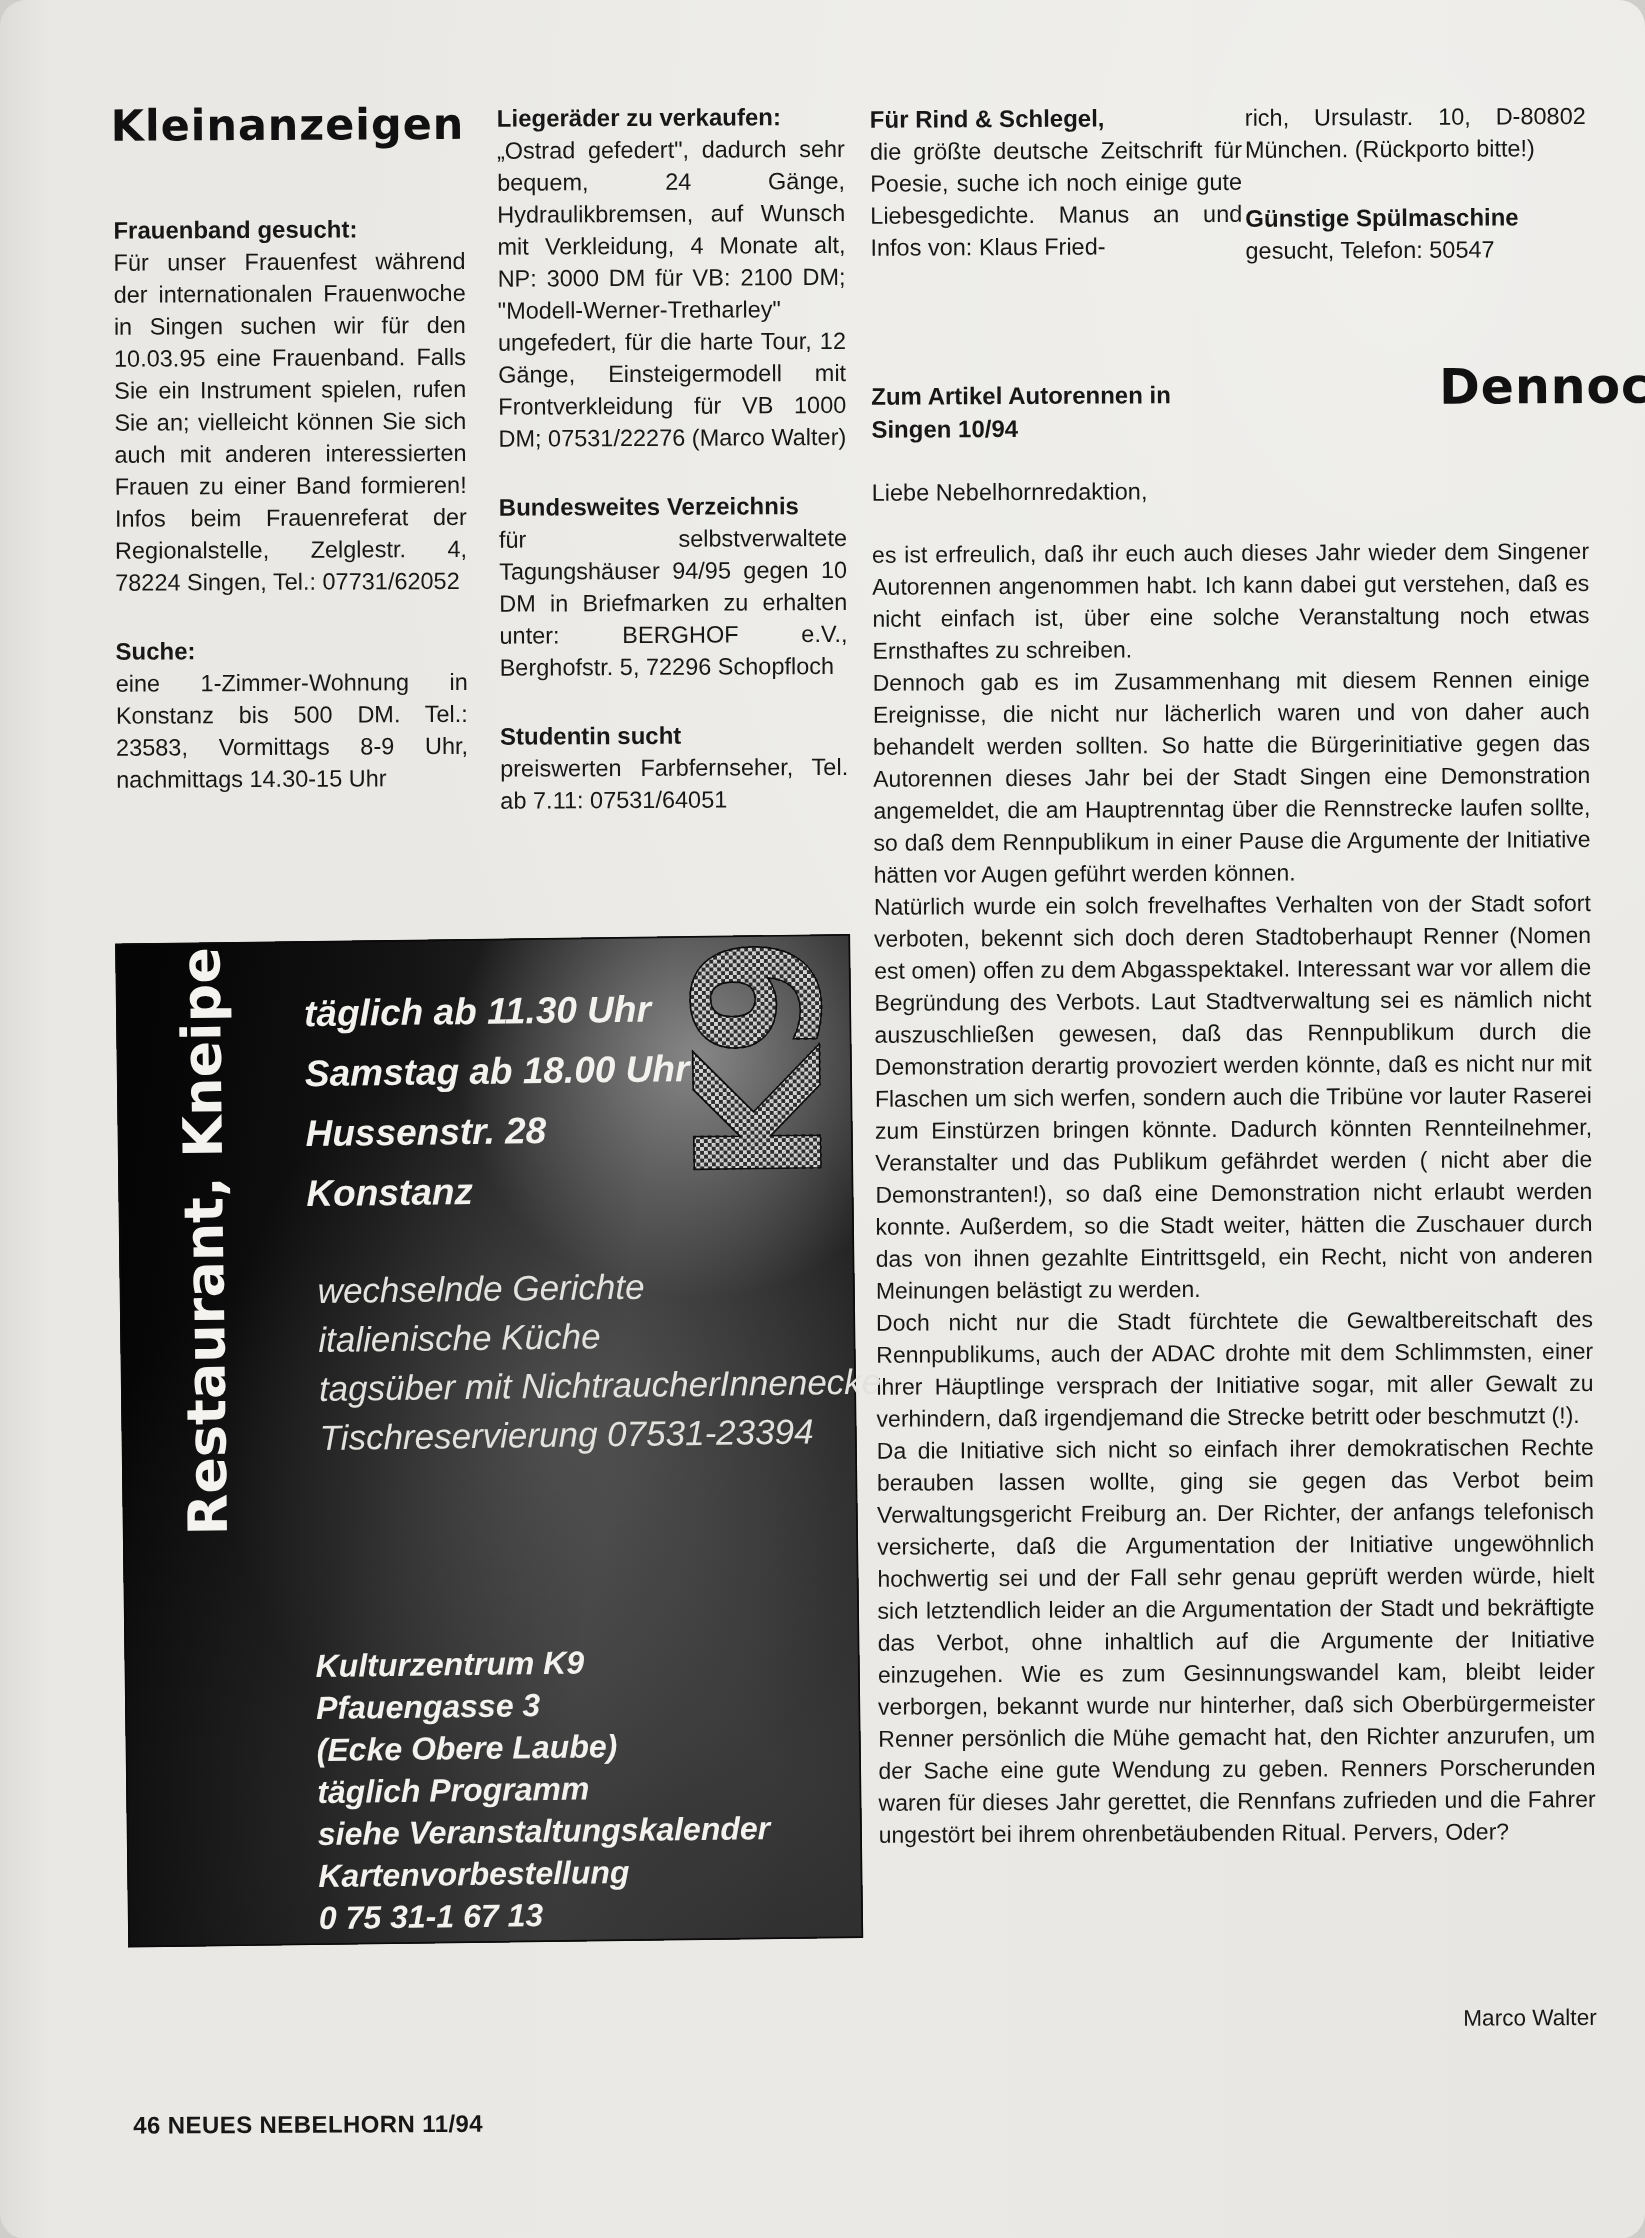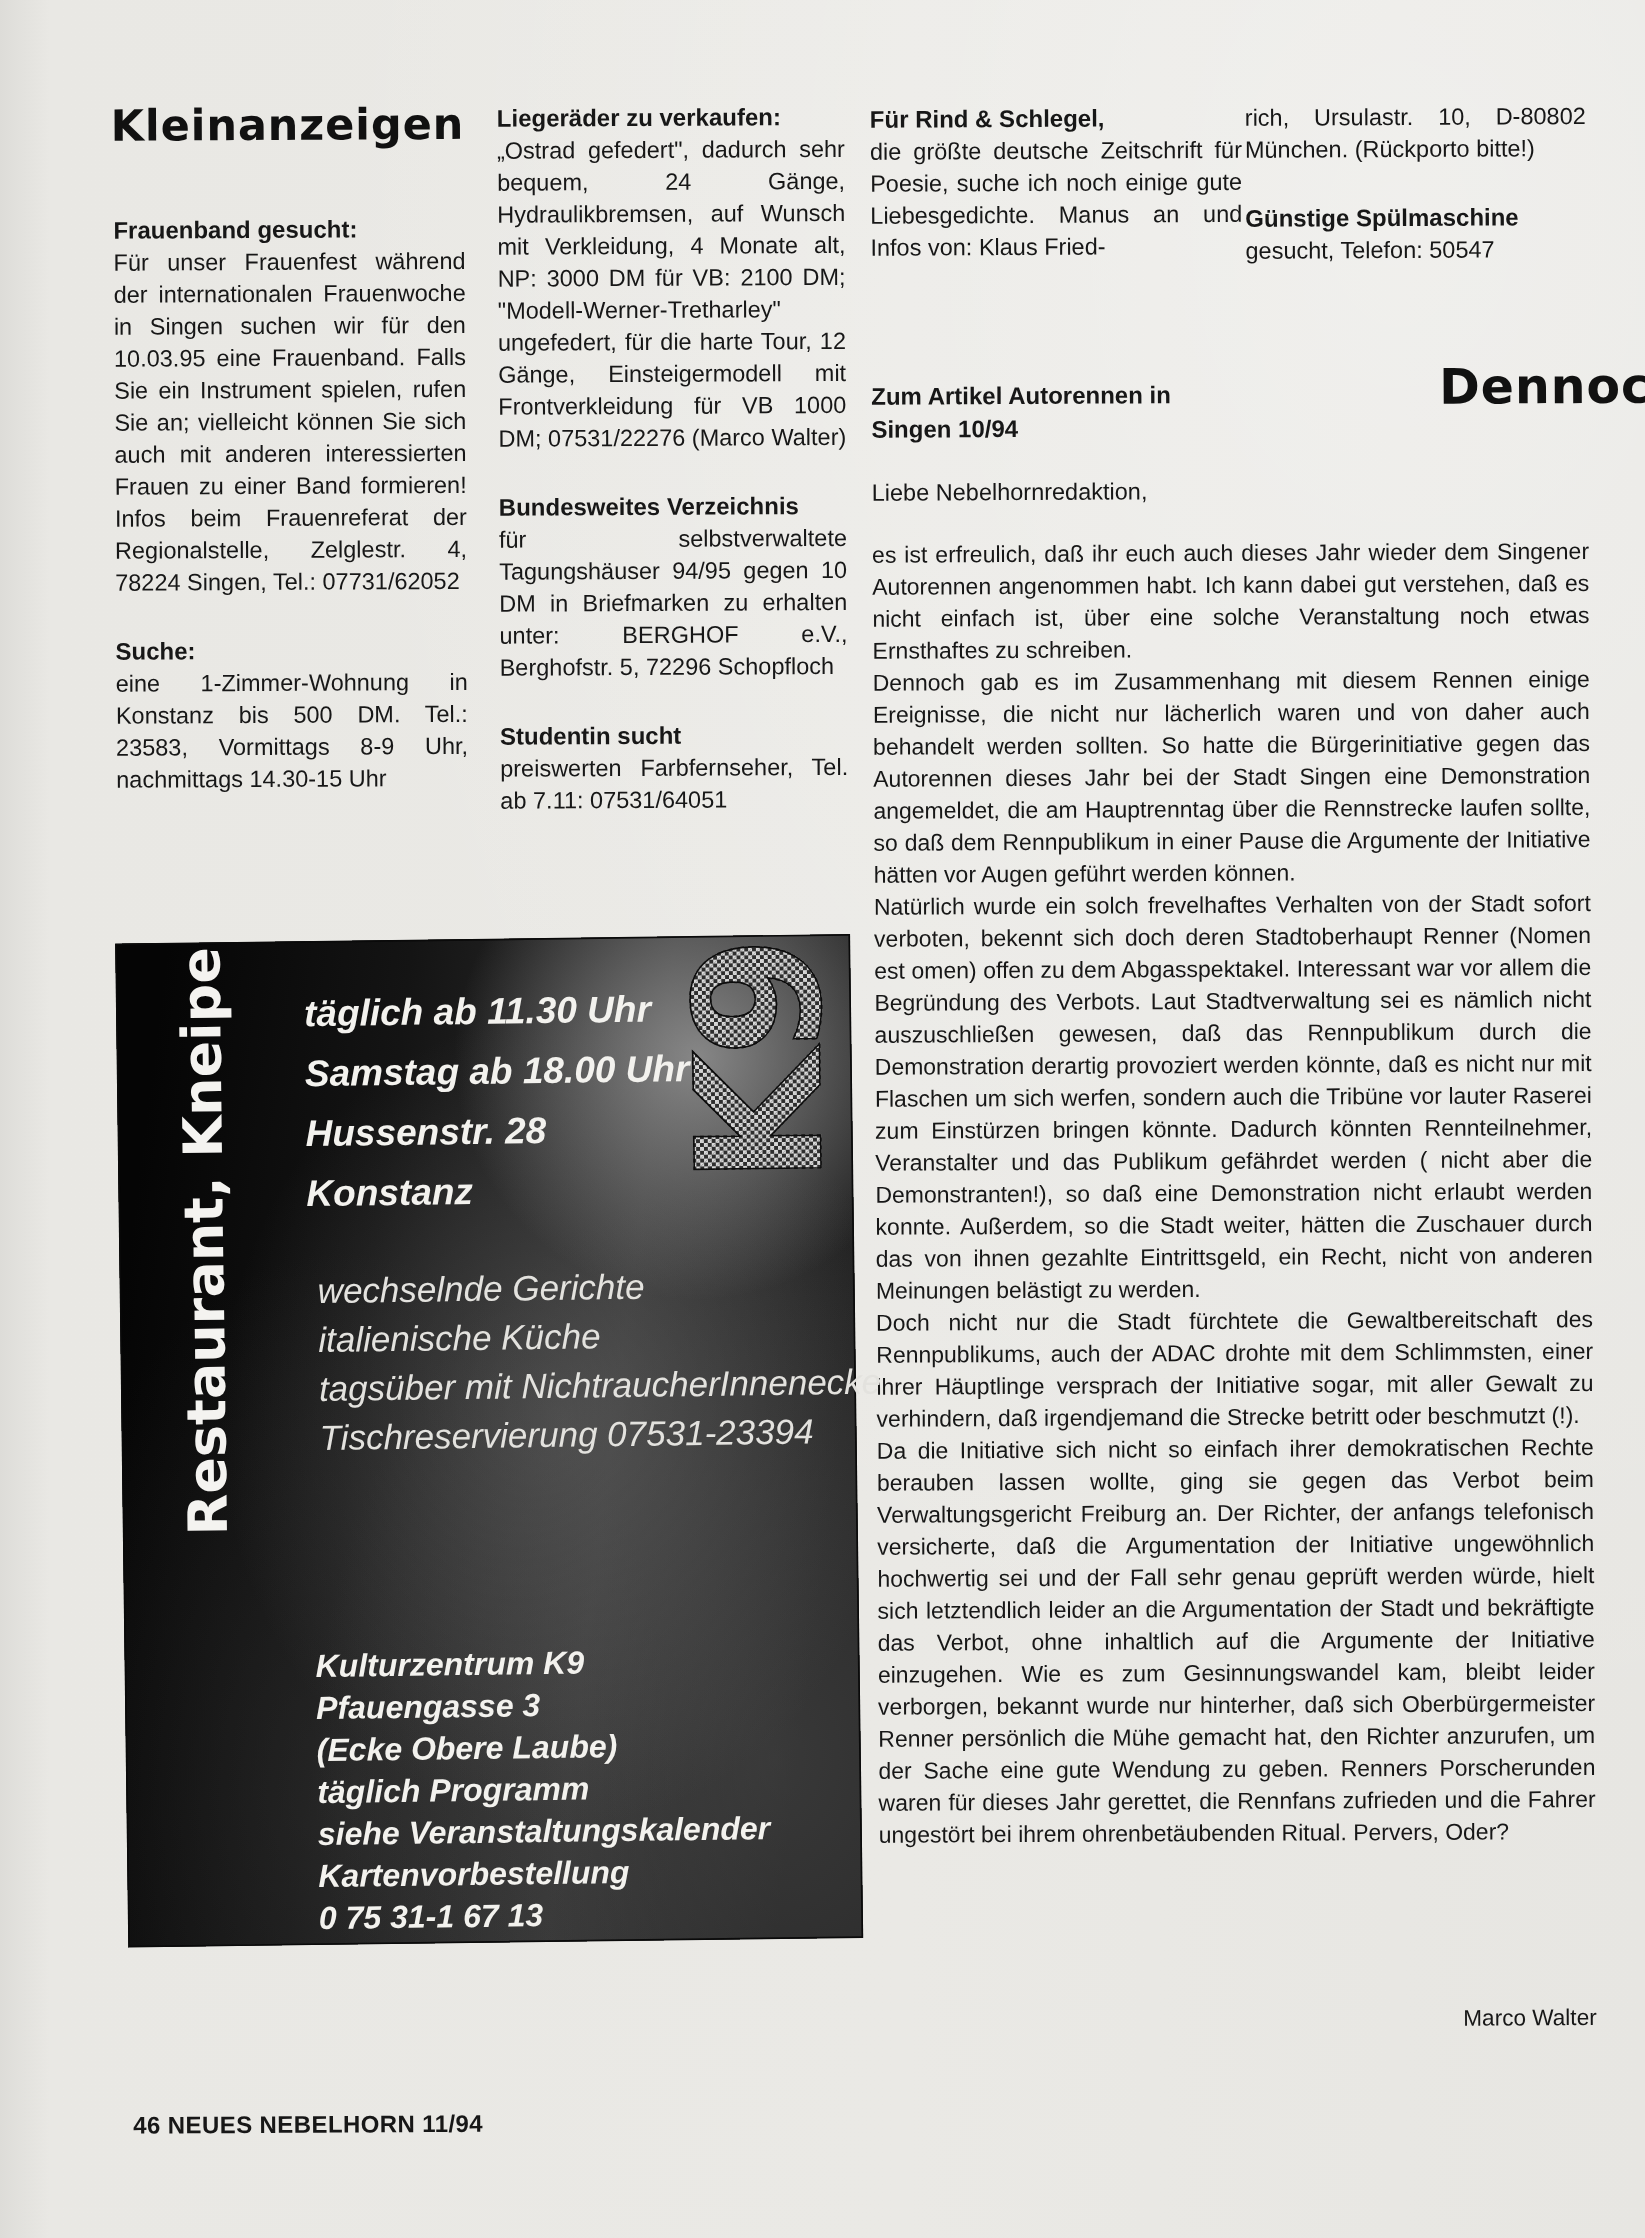--- a/index.html
+++ b/index.html
@@ -3,20 +3,21 @@
 <meta charset="utf-8">
 <style>
   html,body{margin:0;padding:0;background:#cfcecb;}
   #canvas{
     position:relative;width:1645px;height:2239px;overflow:hidden;
     background:
       radial-gradient(ellipse at 85% 10%, rgba(255,255,255,.35), transparent 55%),
       linear-gradient(90deg, #dddcd8 0, #e9e8e4 3%, #eae9e5 55%, #e7e6e2 100%);
     font-family:"Liberation Sans", sans-serif;
     color:#171717;
+    border-radius:26px;
   }
   #tilt{position:absolute;inset:0;transform:rotate(-0.3deg);transform-origin:50% 50%;}
 
   
   .display-h{
     font-family:"DejaVu Sans", sans-serif;
     font-weight:800;color:#111;margin:0;letter-spacing:0.9px;
   }
   #h-klein{position:absolute;left:116px;top:97px;font-size:43px;}
   #h-briefe{position:absolute;left:1443px;top:362px;font-size:49px;}

